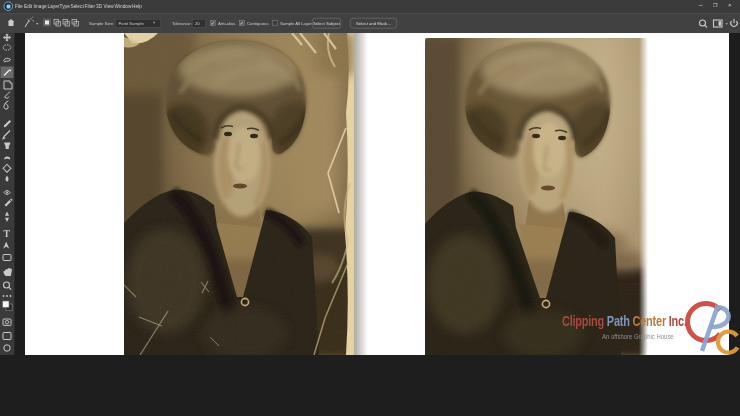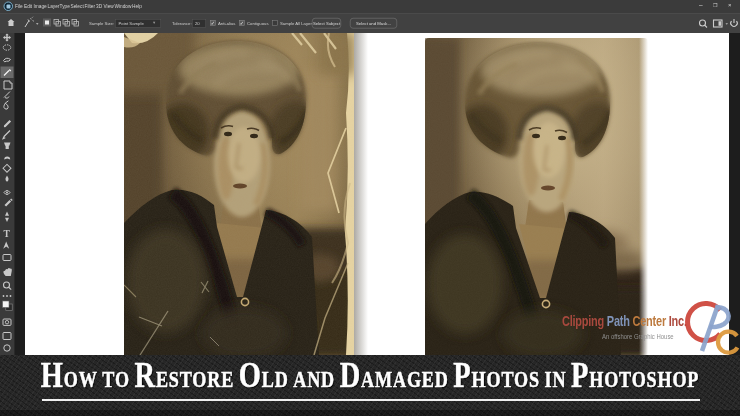--- a/index.html
+++ b/index.html
@@ -324,19 +324,14 @@
       <div id="wmsub">An offshore Graphic House</div>
       <svg class="abs" style="left:122px;top:-9px" width="60" height="56" viewBox="0 0 60 56">
         <path d="M36.2 9.1 A18.5 18.5 0 1 0 36.2 32.9" fill="none" stroke="#cc4237" stroke-width="5" opacity="0.92"></path>
         <path d="M34 4 L18 50" stroke="#8ba3cc" stroke-width="4.6" opacity="0.92"></path>
         <path d="M32 6.5 C44 5.5 49 17 40 23 C35.5 25.8 29 26.5 25.5 25.5" fill="none" stroke="#8ba3cc" stroke-width="4.6" opacity="0.92"></path>
         <path d="M53 35 A10.5 10.5 0 1 0 53.5 46.5" fill="none" stroke="#dd9a3e" stroke-width="4.2" opacity="0.95"></path>
       </svg>
     </div>
   </div>
 
-  <div id="banner" class="abs">
-    <div id="title"><span><b>H</b>OW</span><span>TO</span><span><b>R</b>ESTORE</span><span><b>O</b>LD</span><span>AND</span><span><b>D</b>AMAGED</span><span><b>P</b>HOTOS</span><span>IN</span><span><b>P</b>HOTOSHOP</span></div>
-    <div id="underline"></div>
-    <div style="position:absolute;left:0;top:55px;width:740px;height:6px;background:rgba(0,0,0,0.35);"></div>
-  </div>
 
 </div>
 
 </body></html>

